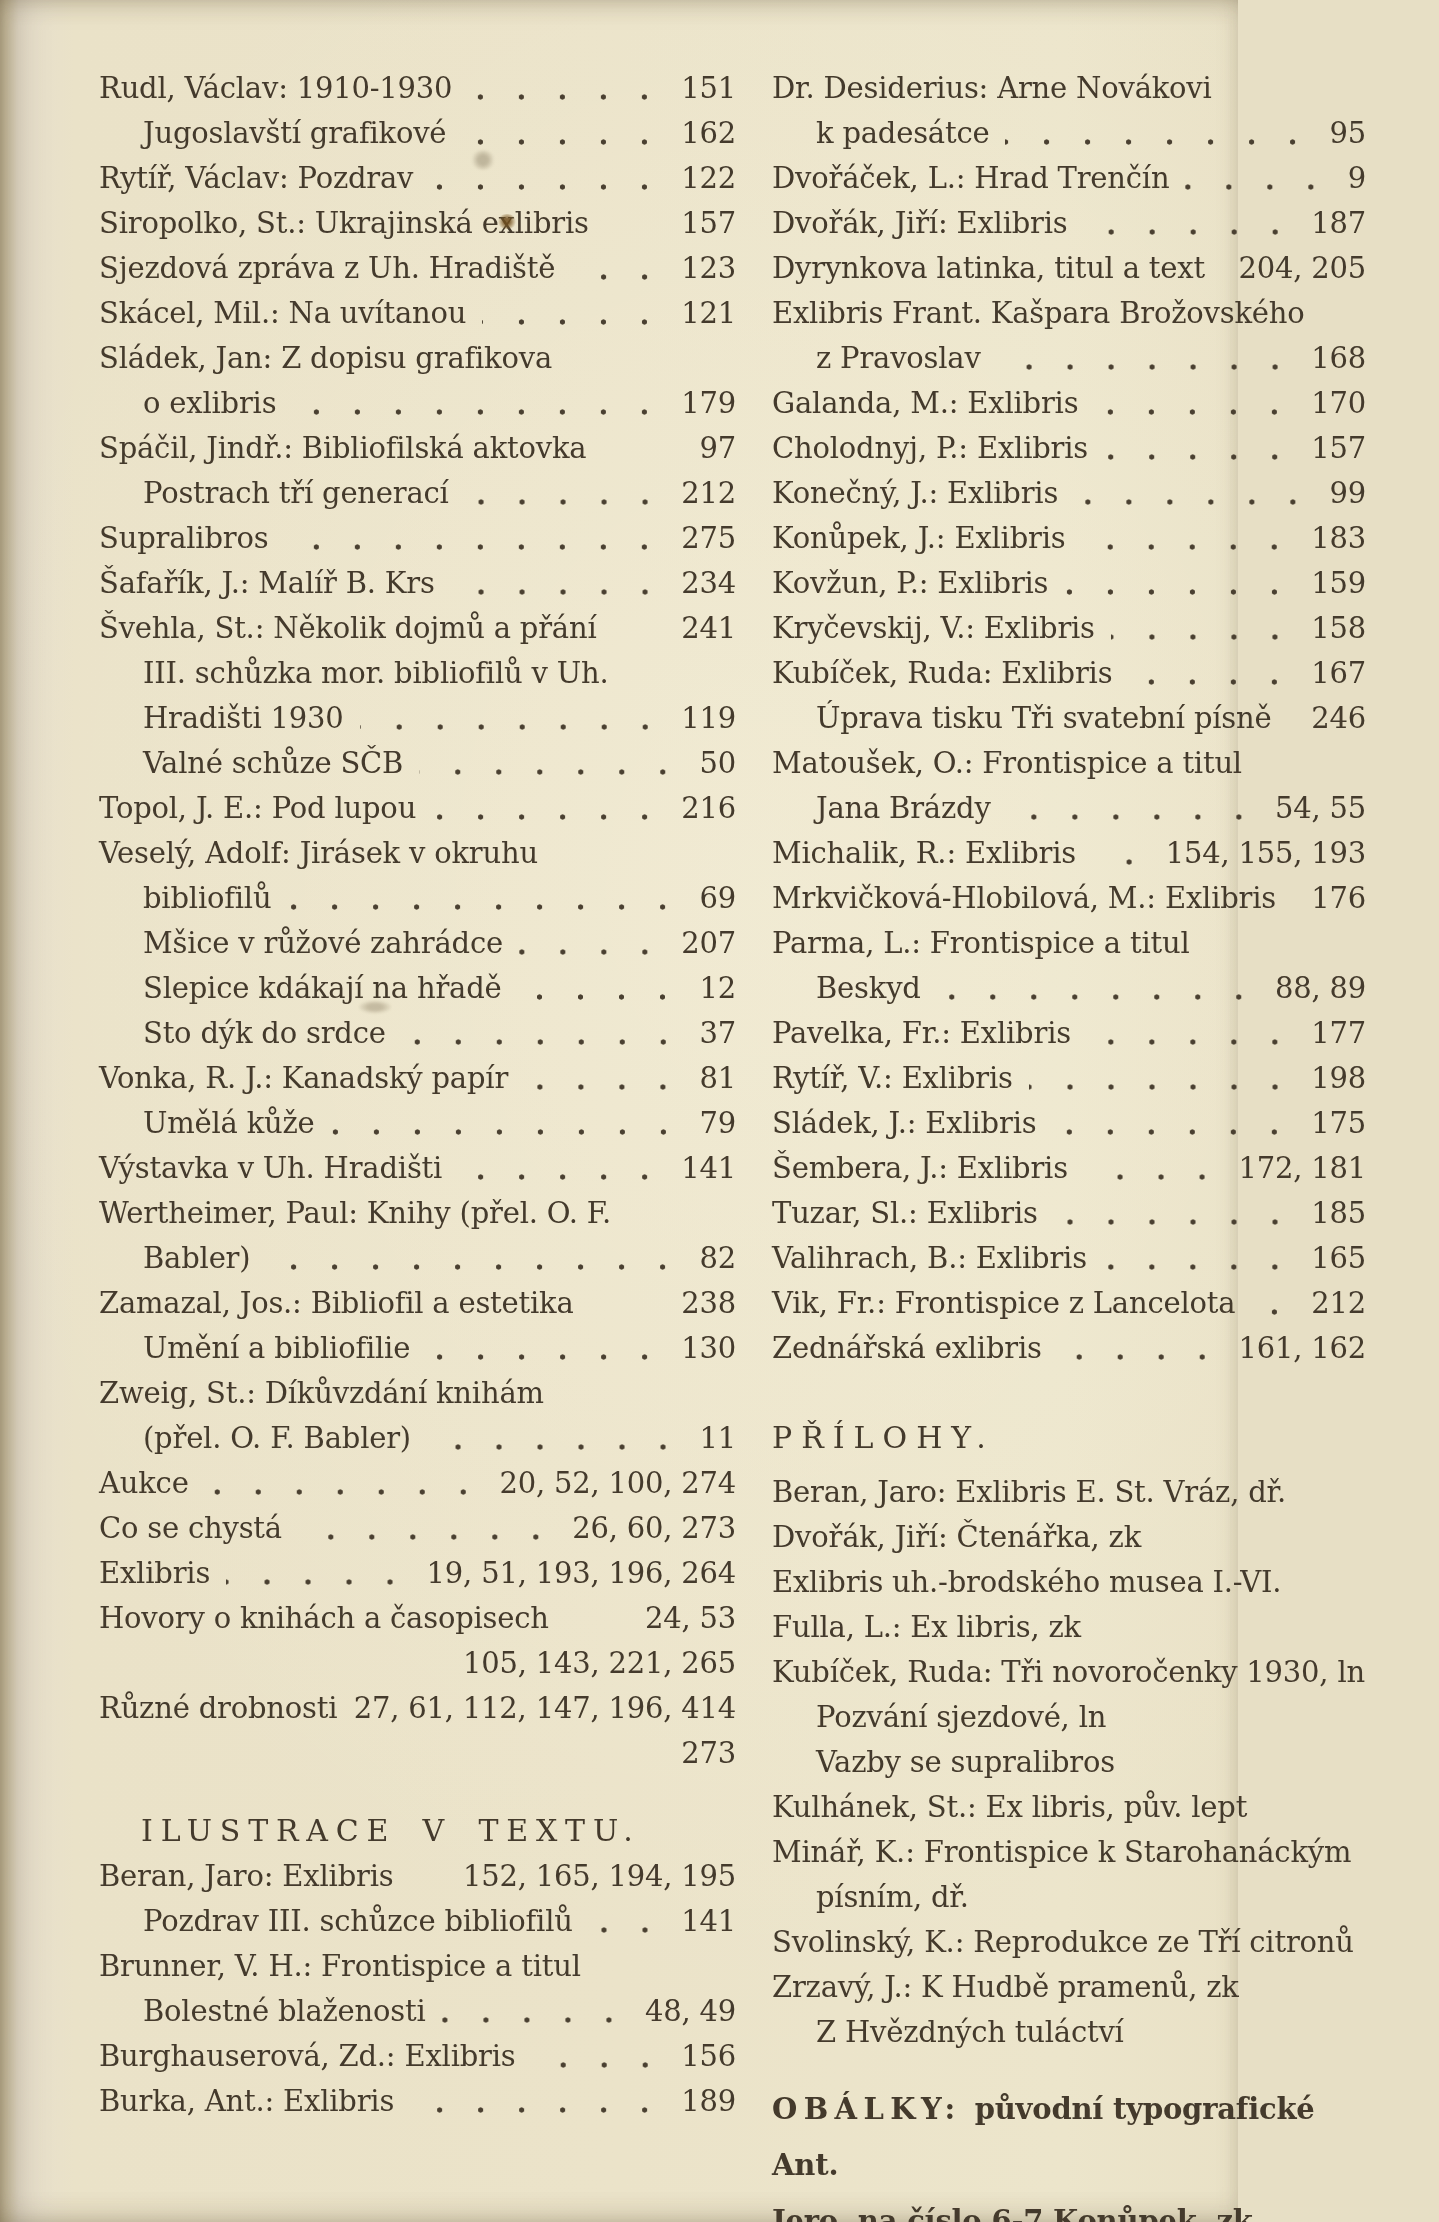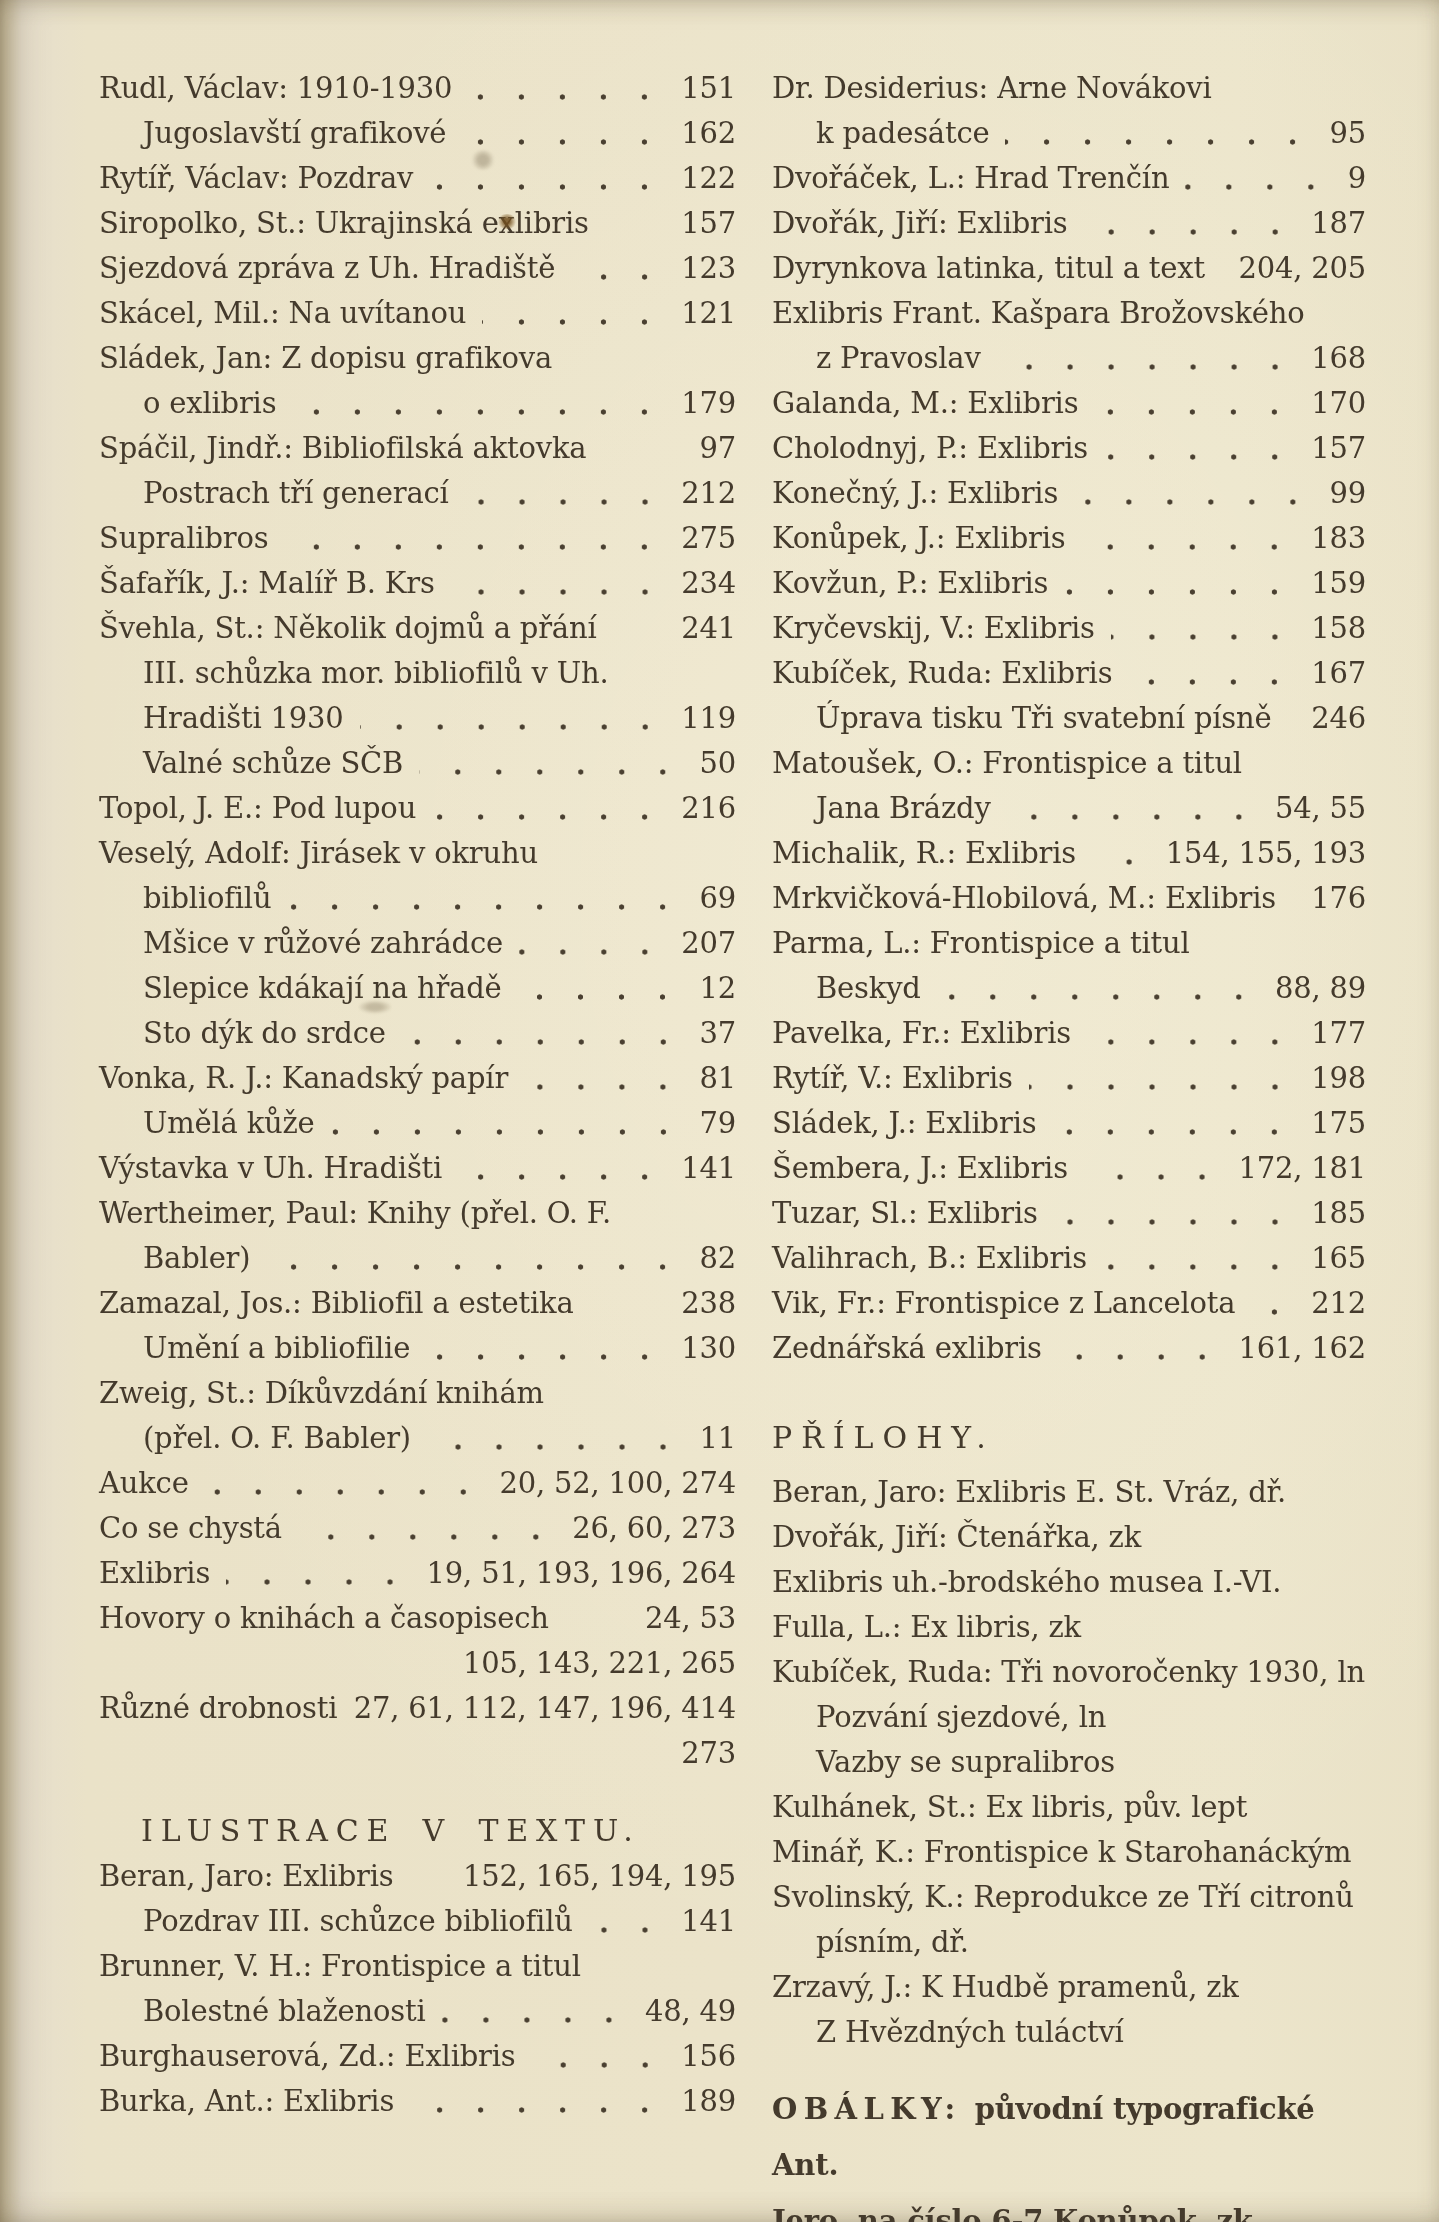--- a/index.html
+++ b/index.html
@@ -3,21 +3,21 @@
 <meta charset="utf-8">
 <style>
   html,body{margin:0;padding:0;}
   body{
     width:1439px;height:2222px;
     font-family:"DejaVu Serif","Liberation Serif",serif;
     background:#e7dfc5;
     overflow:hidden;
   }
   .page{
-    position:relative;width:1439px;height:2222px;
+    position:relative;width:1238px;height:2222px;
     background:
       radial-gradient(ellipse 1200px 1600px at 62% 40%, rgba(255,252,235,.28), rgba(0,0,0,0) 70%),
       linear-gradient(90deg,#cfc4a6 0px,#ddd3b6 6px,#e6decc 1.5%,#eae2c8 6%,#ebe3c9 50%,#ece5cb 86%,#e9e1c6 100%);
     box-shadow:
       inset 22px 0 38px -16px rgba(92,76,48,.5),
       inset -10px 0 30px -18px rgba(92,76,48,.22),
       inset 0 14px 30px -20px rgba(92,76,48,.3),
       inset 0 -16px 34px -22px rgba(92,76,48,.3);
     color:#443a2c;
   }
@@ -462,26 +462,26 @@
           <span class="spacer"></span>
         </div>
         <div class="row">
           <span class="t">Kulhánek, St.: Ex libris, pův. lept</span>
           <span class="spacer"></span>
         </div>
         <div class="row">
           <span class="t">Minář, K.: Frontispice k Starohanáckým</span>
           <span class="spacer"></span>
         </div>
+        <div class="row indent">
+          <span class="t">písním, dř.</span>
+          <span class="spacer"></span>
+        </div>
         <div class="row">
           <span class="t">Svolinský, K.: Reprodukce ze Tří citronů</span>
-          <span class="spacer"></span>
-        </div>
-        <div class="row indent">
-          <span class="t">písním, dř.</span>
           <span class="spacer"></span>
         </div>
         <div class="row">
           <span class="t">Zrzavý, J.: K Hudbě pramenů, zk</span>
           <span class="spacer"></span>
         </div>
         <div class="row indent">
           <span class="t">Z Hvězdných tuláctví</span>
           <span class="spacer"></span>
         </div>

